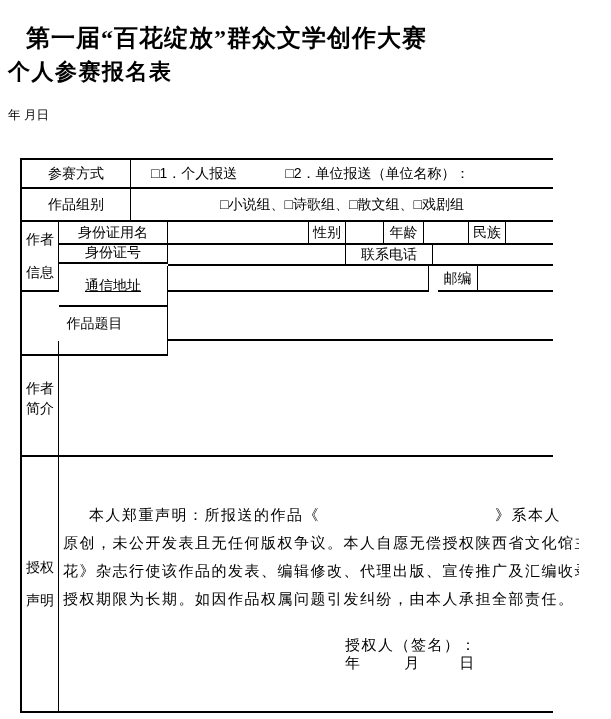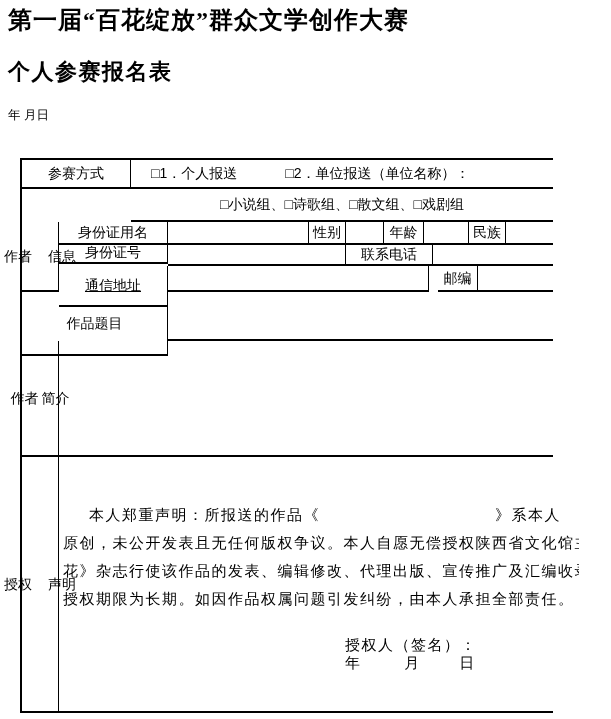--- a/index.html
+++ b/index.html
@@ -2,21 +2,21 @@
 <html><head>
 <meta charset="utf-8">
 <style>
   html,body{margin:0;padding:0;background:#fff;}
   #screen{
     position:relative;width:611px;height:719px;background:#ffffff;
     overflow:hidden;color:#000;
     font-family:"Liberation Sans","DejaVu Sans",sans-serif;
   }
   .doc-title{
-    position:absolute;left:8px;top:4px;margin:0;
+    position:absolute;left:8px;top:4px;margin:18px;
     font-family:"Liberation Serif","DejaVu Serif",serif;
     font-weight:bold;font-size:24px;letter-spacing:1px;white-space:nowrap;
   }
   .doc-subtitle{
     position:absolute;left:8px;top:57px;margin:0;
     font-family:"Liberation Serif","DejaVu Serif",serif;
     font-weight:bold;font-size:22px;letter-spacing:1.5px;white-space:nowrap;
   }
   .doc-date{
     position:absolute;left:8px;top:107px;font-size:12.5px;white-space:nowrap;
@@ -26,21 +26,21 @@
     position:absolute;left:20px;top:158px;width:531px;height:551px;
     border-left:2px solid #000;border-top:2px solid #000;border-bottom:2px solid #000;
   }
   .cell{
     position:absolute;box-sizing:border-box;
     display:flex;align-items:center;justify-content:center;
     font-size:14px;line-height:1.2;white-space:nowrap;
   }
   .bR{border-right:1px solid #000;}
   .bB{border-bottom:2px solid #000;}
-  .vlabel{flex-direction:row;}
+  .vlabel{flex-direction:column;}
   .left-pad{justify-content:flex-start;align-items:center;}
   .blank-gap{display:inline-block;width:175px;height:1px;}
   .decl-wrap{
     position:absolute;left:37px;top:297px;width:520px;height:254px;
     overflow:hidden;font-size:15px;letter-spacing:1.5px;
   }
   .decl-line{white-space:nowrap;line-height:28px;padding-left:4px;}
   .decl-indent{text-indent:26px;}
   .decl-body{padding-top:44px;}
   .sig-line{margin-top:24px;margin-left:286px;white-space:nowrap;line-height:16px;}
@@ -58,20 +58,21 @@
   <div class="doc-date">年 月日</div>
 
   <div id="form-table">
 
     <div class="cell bR bB" style="left:0;top:0;width:109px;height:29px;">参赛方式</div>
     <div class="cell bB left-pad" style="left:109px;top:0;width:422px;height:29px;padding-left:20px;gap:48px;">
       <span>□1．个人报送</span>
       <span>□2．单位报送（单位名称）：</span>
     </div>
 
+    <div class="cell bR bB" style="left:0;top:29px;width:109px;height:33px;">作品组别</div>
     <div class="cell bB" style="left:109px;top:29px;width:422px;height:33px;">□小说组、□诗歌组、□散文组、□戏剧组</div>
 
     <div class="cell bR bB vlabel" style="left:0;top:62px;width:37px;height:70px;gap:16px;">
       <span>作者</span>
       <span>信息</span>
     </div>
 
     <div class="cell bR bB" style="left:37px;top:62px;width:109px;height:23px;">身份证用名</div>
     <div class="cell bR bB" style="left:146px;top:62px;width:141px;height:23px;"></div>
     <div class="cell bR bB" style="left:287px;top:62px;width:37px;height:23px;">性别</div>

